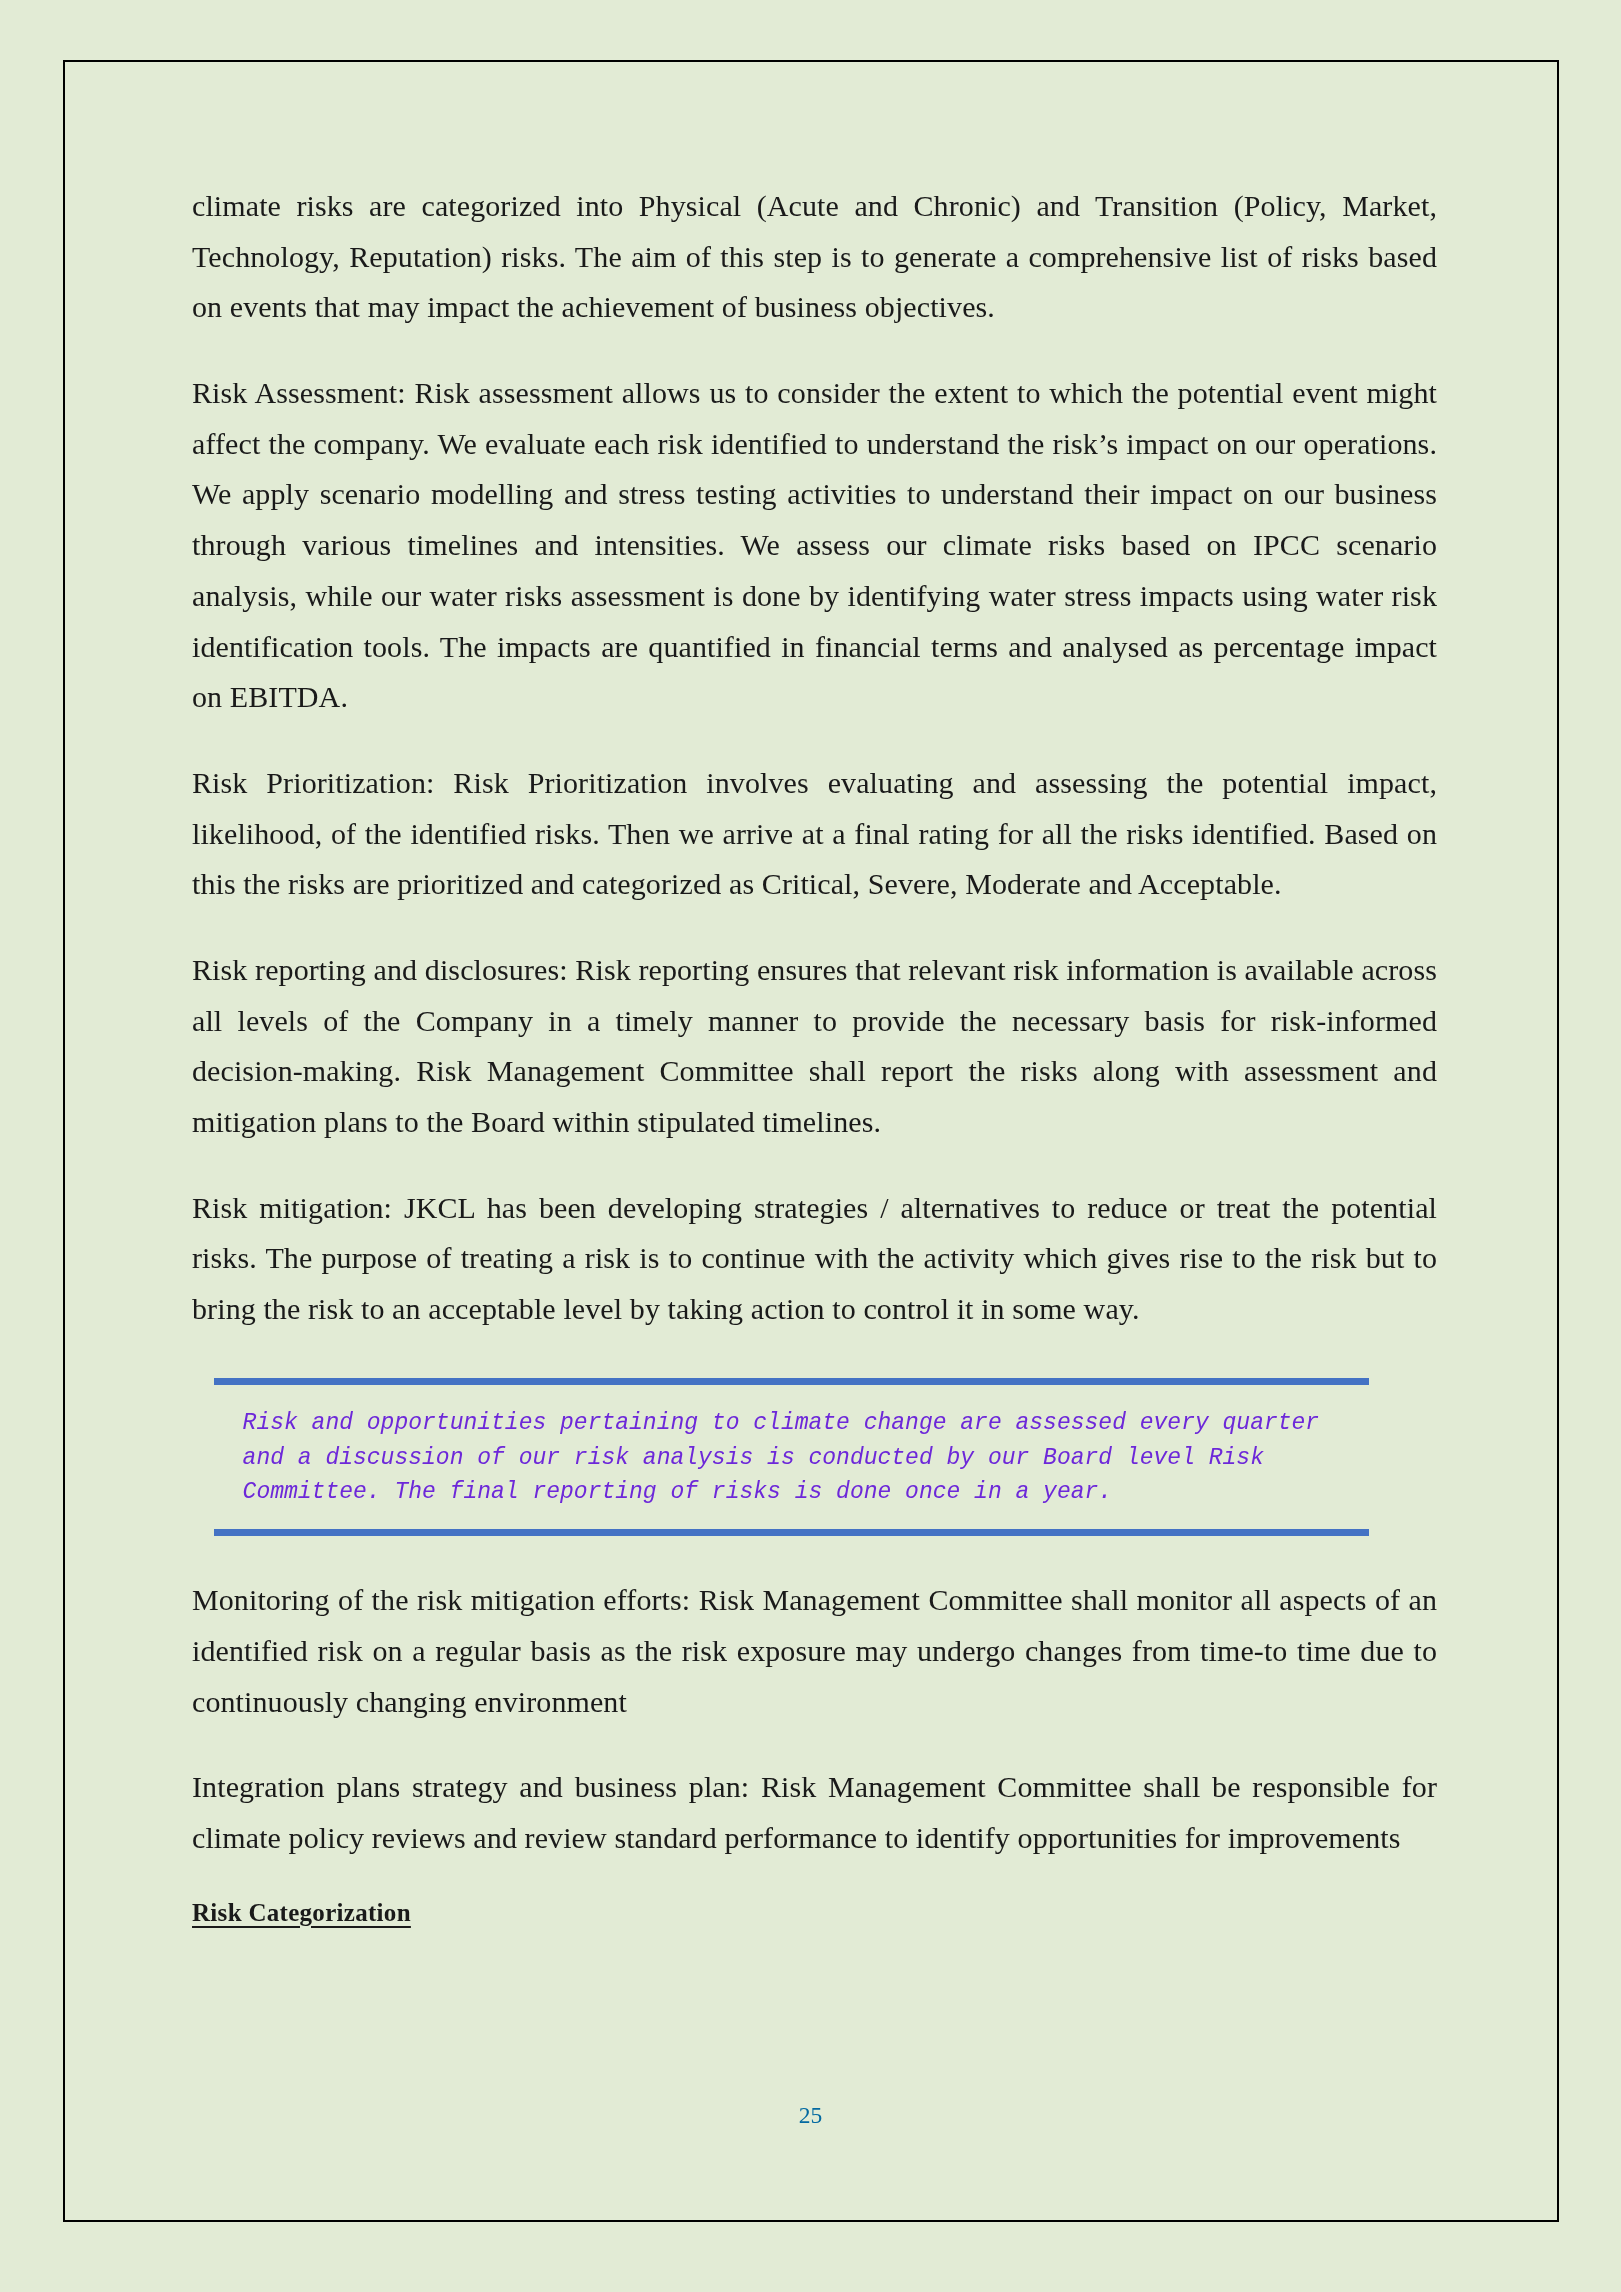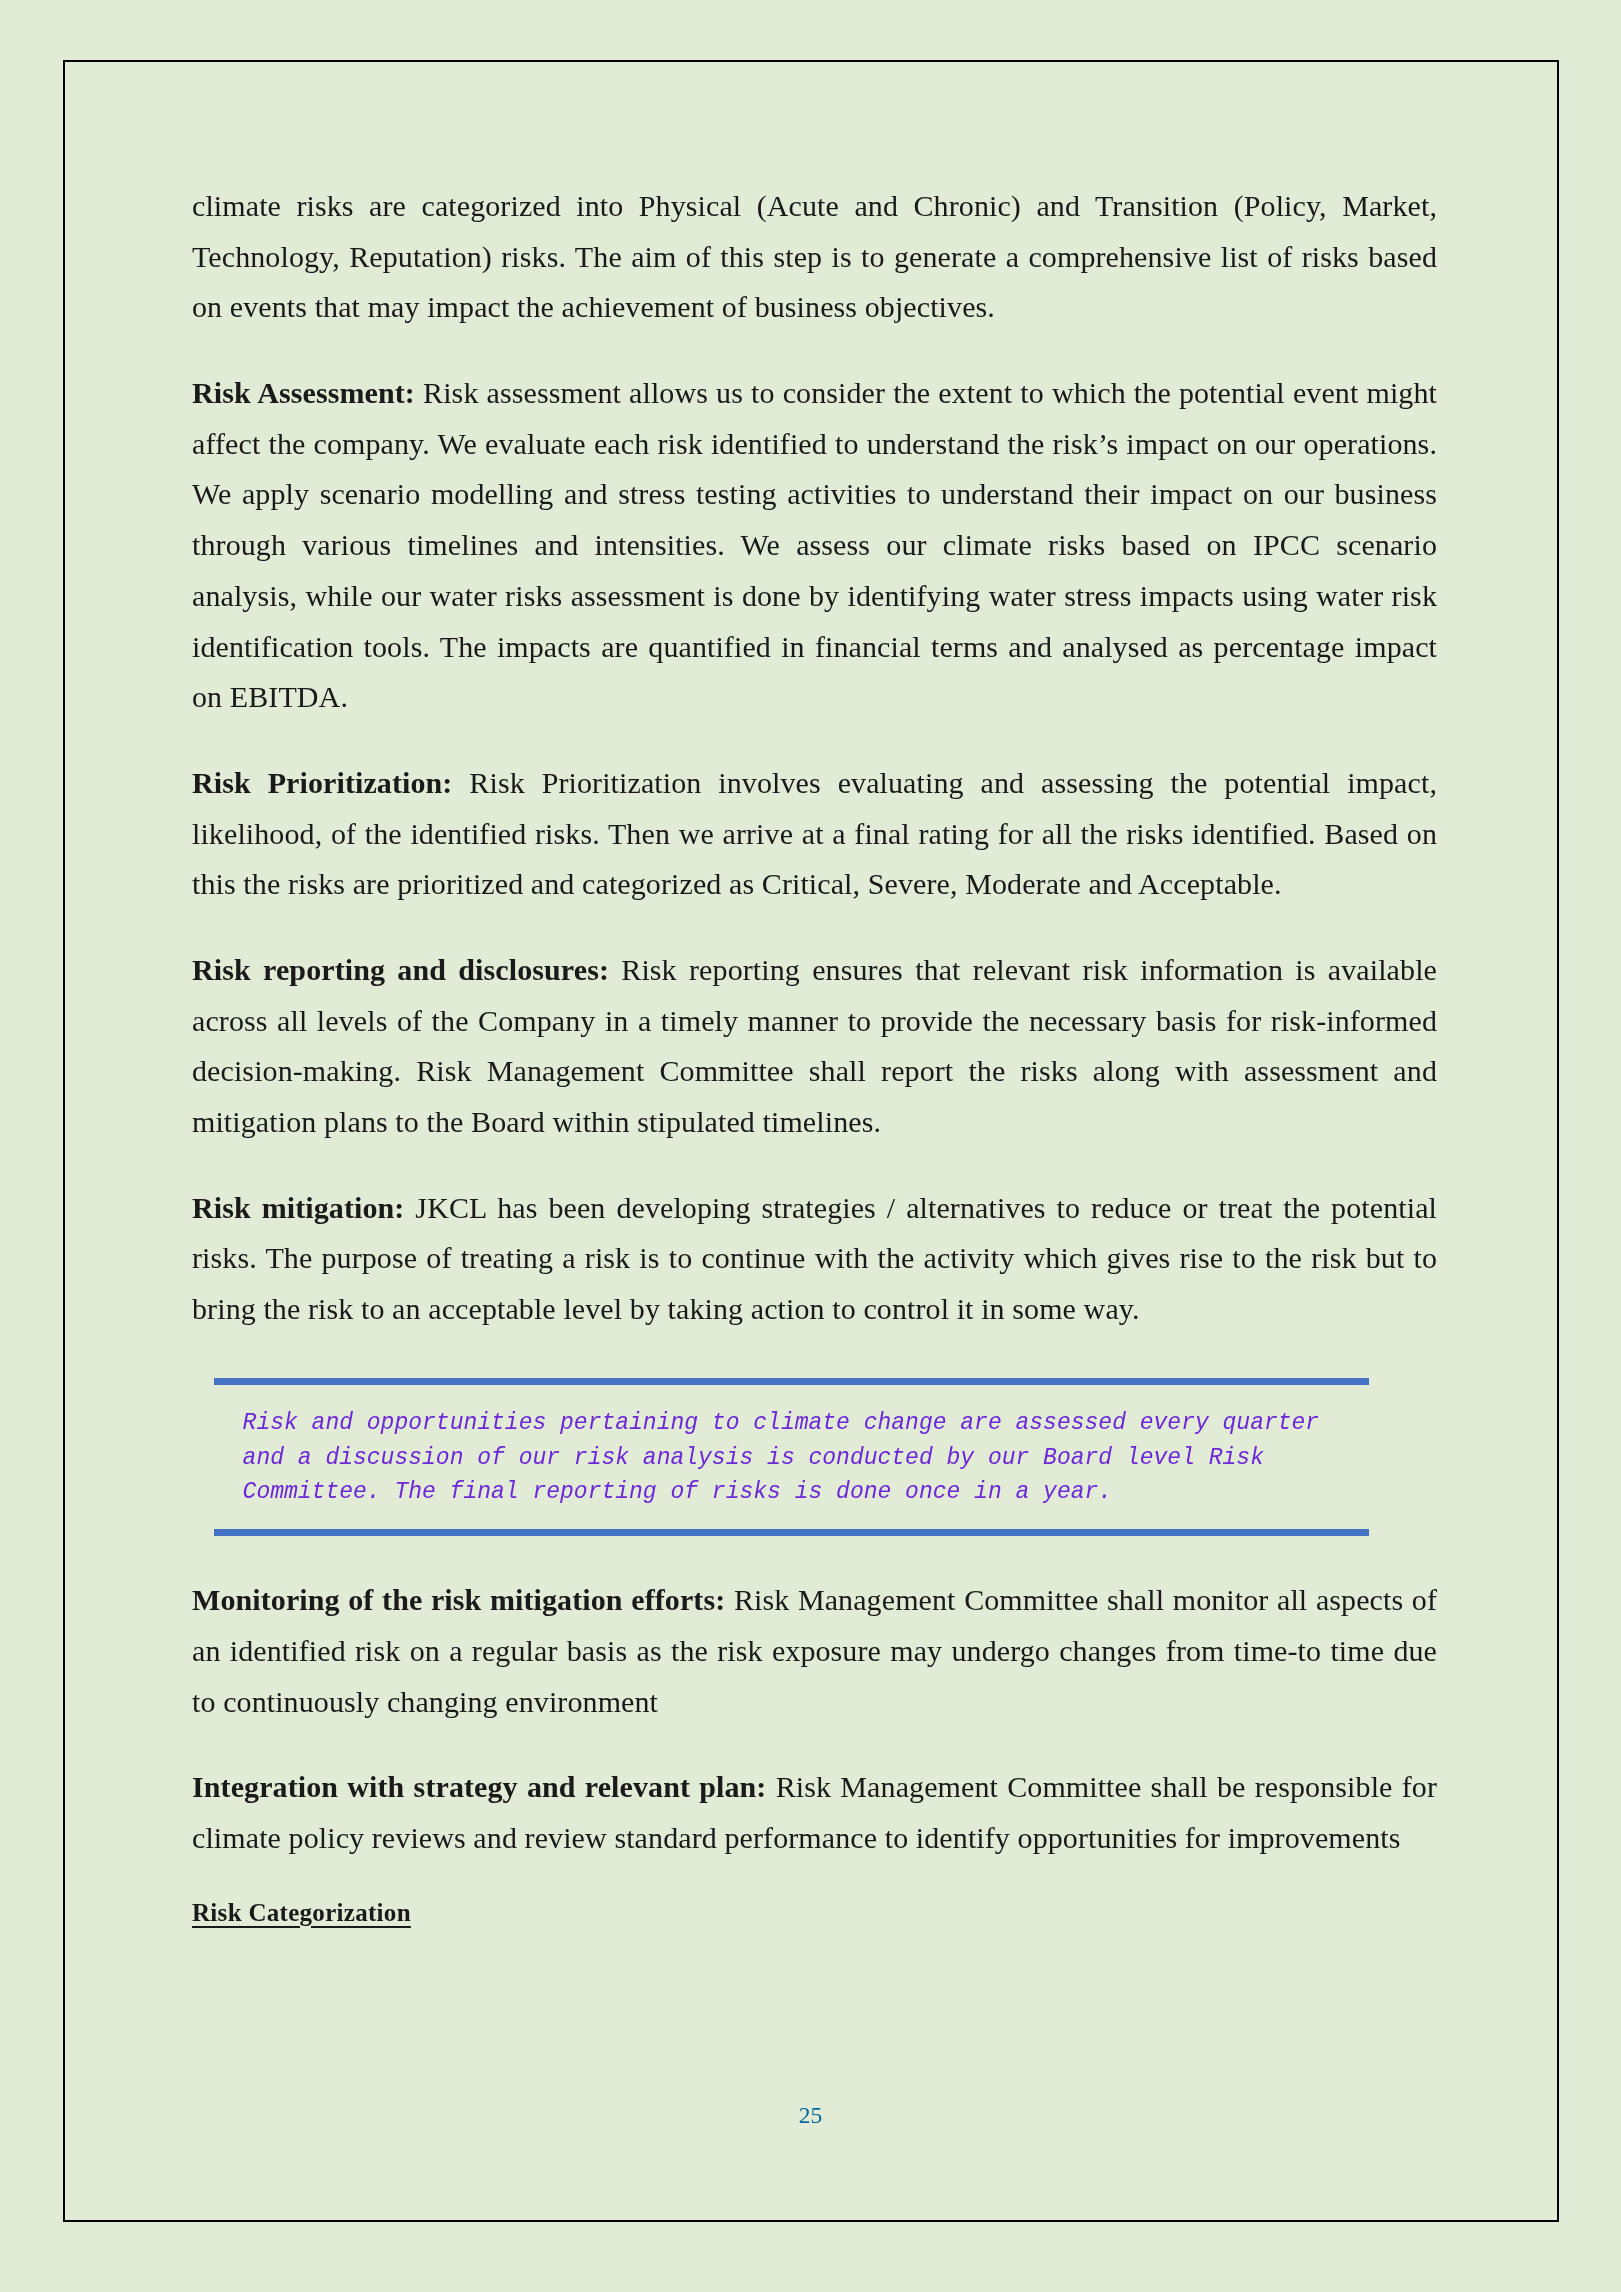--- a/index.html
+++ b/index.html
@@ -42,21 +42,21 @@
     font-size: 30px;
     line-height: 1.69;
     text-align: justify;
     text-justify: inter-word;
     letter-spacing: 0.1px;
   }
   p.para.last-open {
     text-align: justify;
   }
   .run-in {
-    font-weight: bold;
+    font-weight: normal;
   }
   .callout {
     margin: 43px 0 39px 0;
     padding: 0;
     width: 1176px;
     margin-left: 21.6px;
   }
   .callout-rule {
     height: 6.9px;
     background: #4472c4;
@@ -120,21 +120,21 @@
       <div class="callout-rule"></div>
       <div class="callout-text">Risk and opportunities pertaining to climate change are assessed every quarter and a discussion of our risk analysis is conducted by our Board level Risk Committee.  The final reporting of risks is done once in a year.</div>
       <div class="callout-rule"></div>
     </div>
 
     <p class="para">
       <span class="run-in">Monitoring of the risk mitigation efforts:</span><span> Risk Management Committee shall monitor all aspects of an identified risk on a regular basis as the risk exposure may undergo changes from time-to time due to continuously changing environment</span>
     </p>
 
     <p class="para">
-      <span class="run-in">Integration with strategy and relevant plan:</span><span>  Risk Management Committee shall be responsible for climate policy reviews and review standard performance to identify opportunities for improvements</span>
+      <span class="run-in">Integration plans strategy and business plan:</span><span>  Risk Management Committee shall be responsible for climate policy reviews and review standard performance to identify opportunities for improvements</span>
     </p>
 
     <div class="section-heading">Risk Categorization</div>
 
 
   </div>
 
   <div class="page-number">25</div>
 </div>
 

